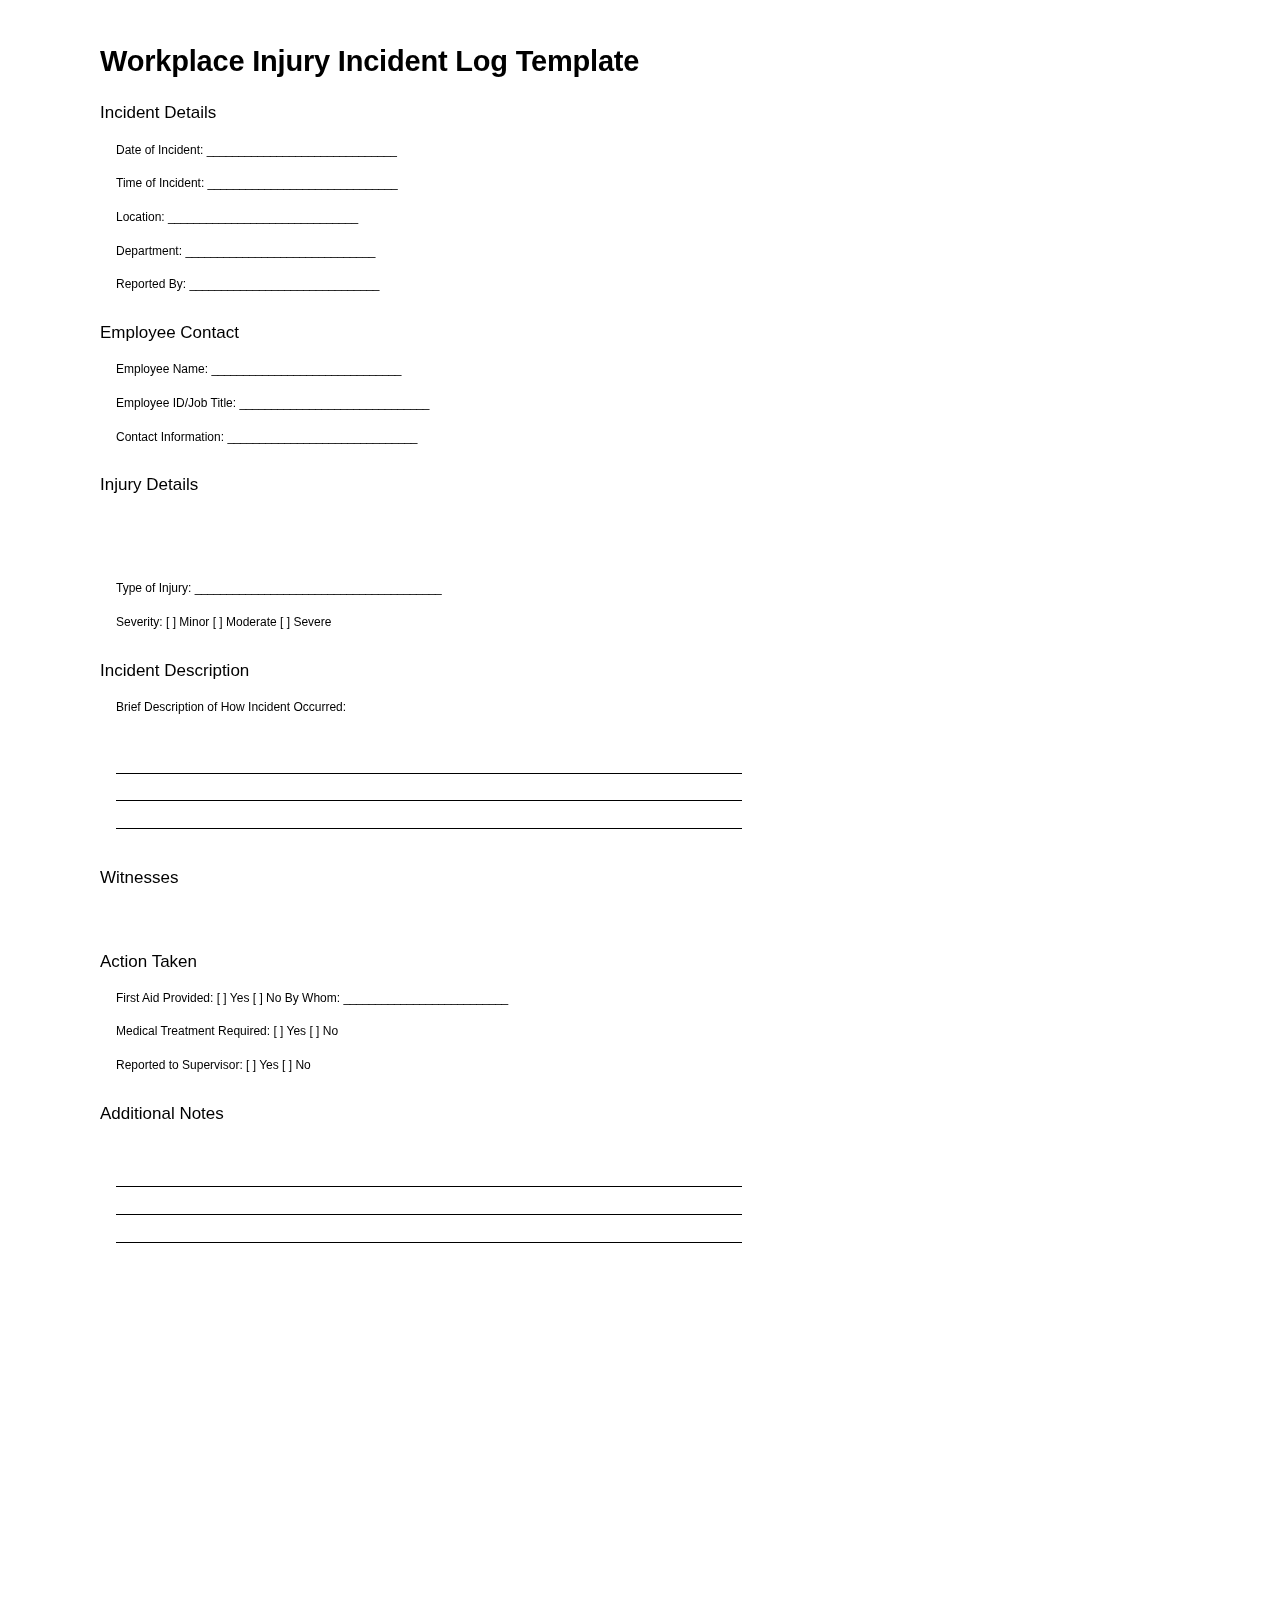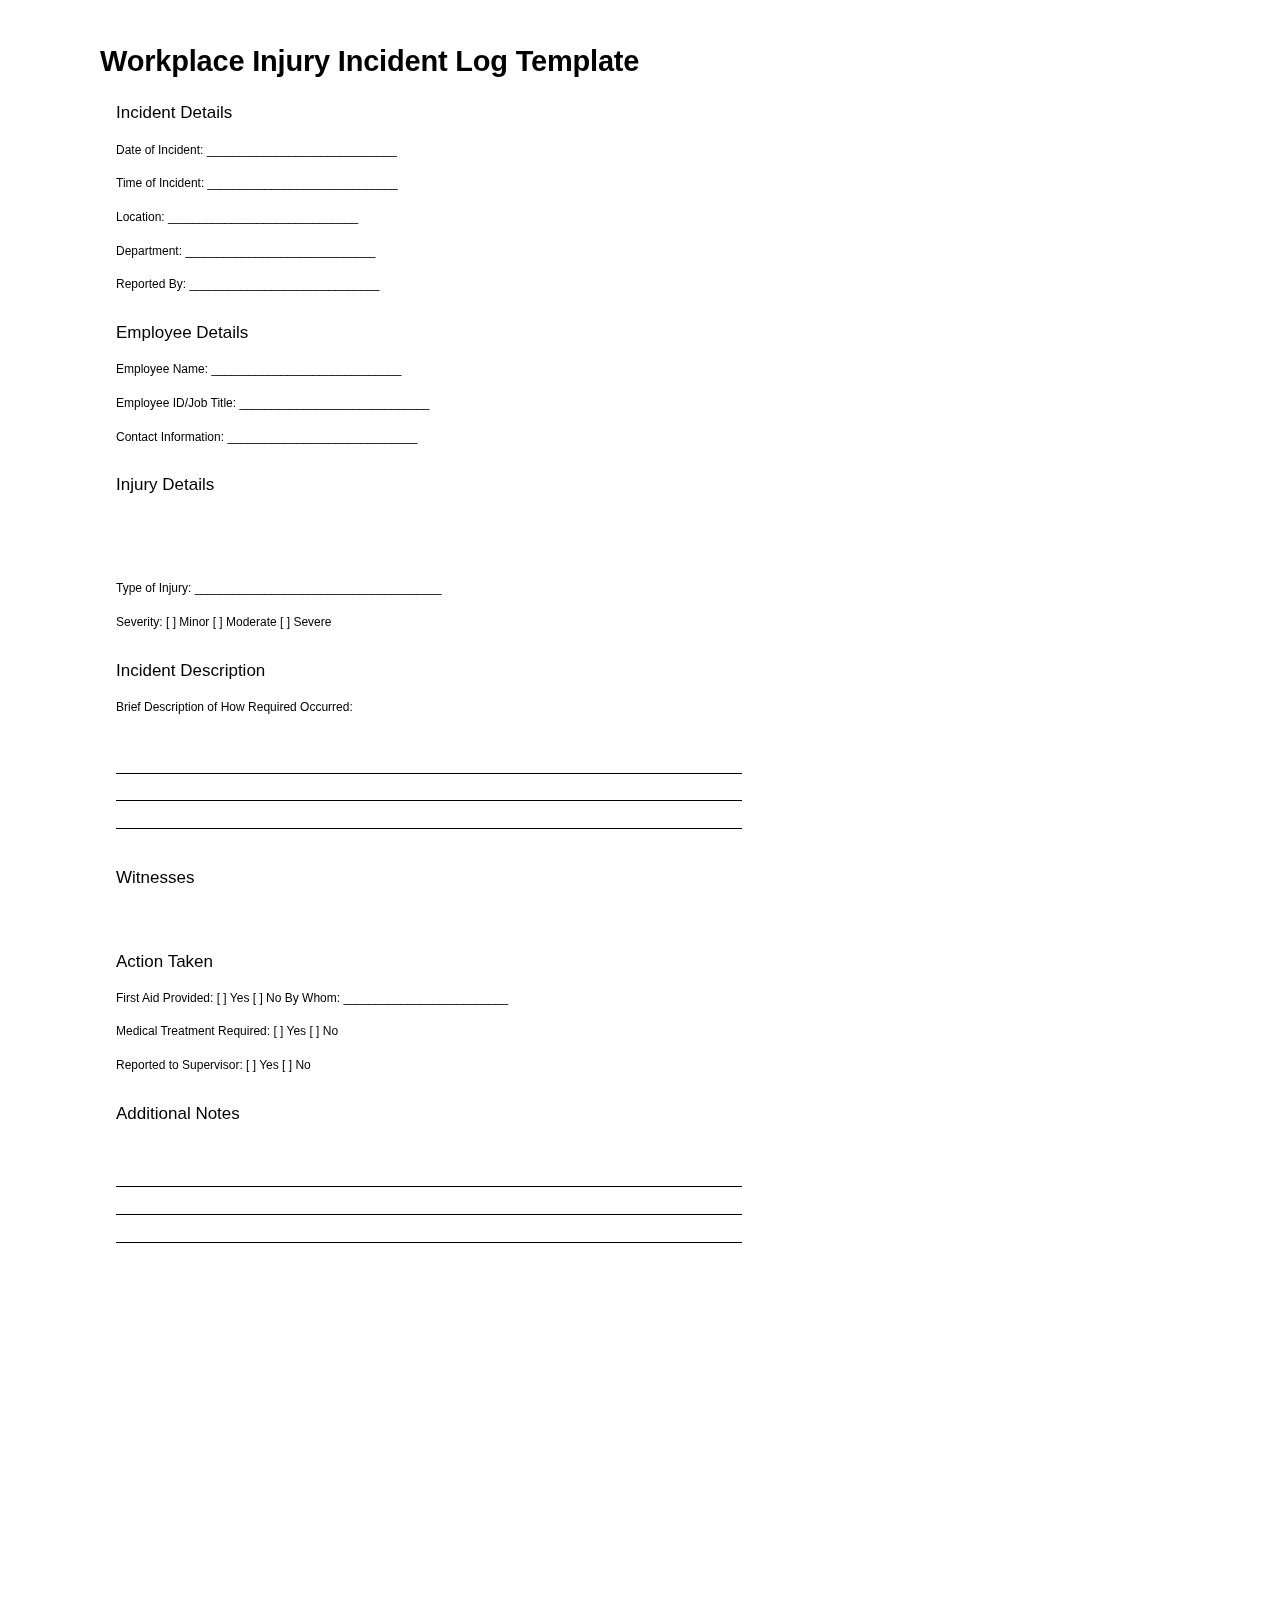--- a/index.html
+++ b/index.html
@@ -33,21 +33,20 @@
     line-height: 34px;
     white-space: nowrap;
   }
   .section-heading {
     position: absolute;
     left: 100px;
     font-size: 17px;
     font-weight: normal;
     line-height: 20px;
     white-space: nowrap;
-    margin-left: 16px;
   }
   .field-line {
     position: absolute;
     left: 116px;
     font-size: 12px;
     font-weight: normal;
     line-height: 18px;
     white-space: nowrap;
   }
   .field-line .blank {
@@ -84,21 +83,21 @@
   </div>
   <div class="field-line" style="top:242px">
     <span>Department:</span>
     <span class="blank">______________________________</span>
   </div>
   <div class="field-line" style="top:275px">
     <span>Reported By:</span>
     <span class="blank">______________________________</span>
   </div>
 
-  <div class="section-heading" style="top:323px">Employee Details</div>
+  <div class="section-heading" style="top:323px">Employee Contact</div>
 
   <div class="field-line" style="top:360px">
     <span>Employee Name:</span>
     <span class="blank">______________________________</span>
   </div>
   <div class="field-line" style="top:394px">
     <span>Employee ID/Job Title:</span>
     <span class="blank">______________________________</span>
   </div>
   <div class="field-line" style="top:428px">
@@ -109,21 +108,21 @@
   <div class="section-heading" style="top:475px">Injury Details</div>
 
   <div class="field-line" style="top:579px">
     <span>Type of Injury:</span>
     <span class="blank">_______________________________________</span>
   </div>
   <div class="field-line" style="top:613px">Severity: [ ] Minor [ ] Moderate [ ] Severe</div>
 
   <div class="section-heading" style="top:661px">Incident Description</div>
 
-  <div class="field-line" style="top:698px">Brief Description of How Required Occurred:</div>
+  <div class="field-line" style="top:698px">Brief Description of How Incident Occurred:</div>
 
   <div class="rule" style="top:773px"></div>
   <div class="rule" style="top:800px"></div>
   <div class="rule" style="top:828px"></div>
 
   <div class="section-heading" style="top:868px">Witnesses</div>
 
 
   <div class="section-heading" style="top:952px">Action Taken</div>
 

